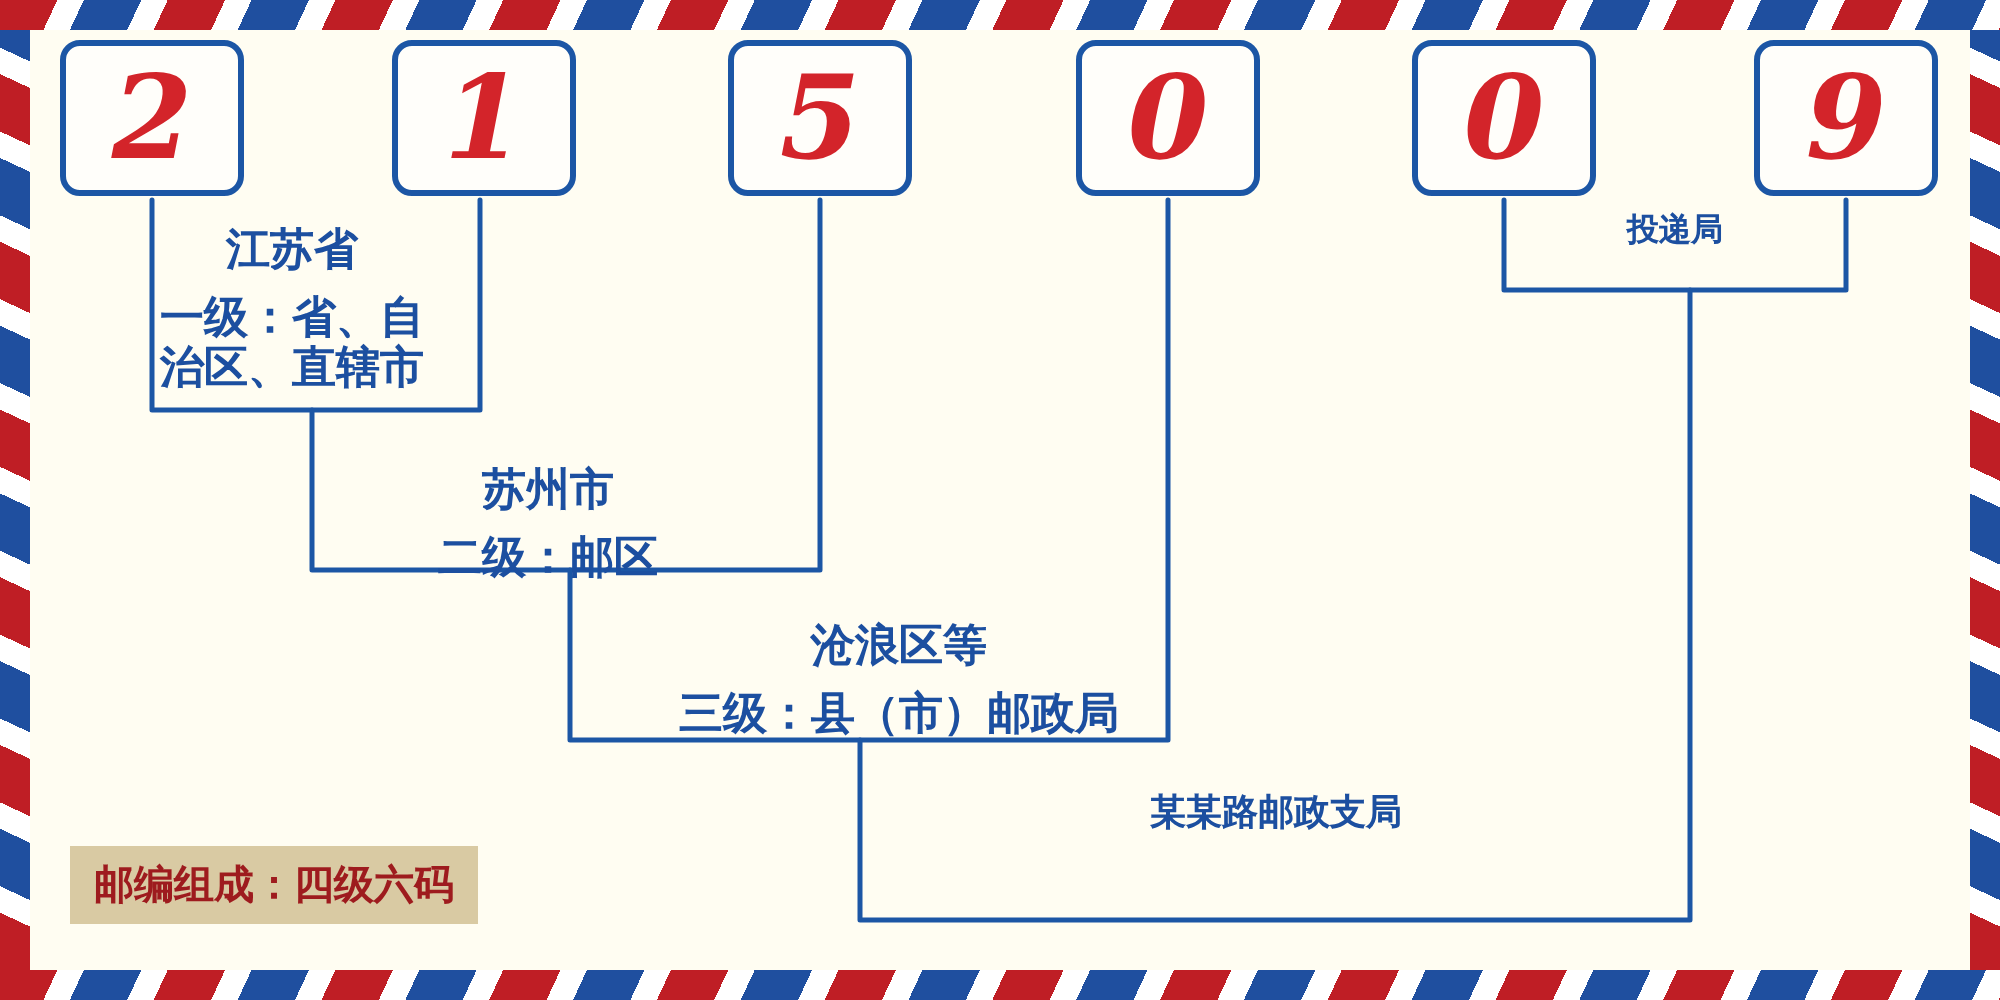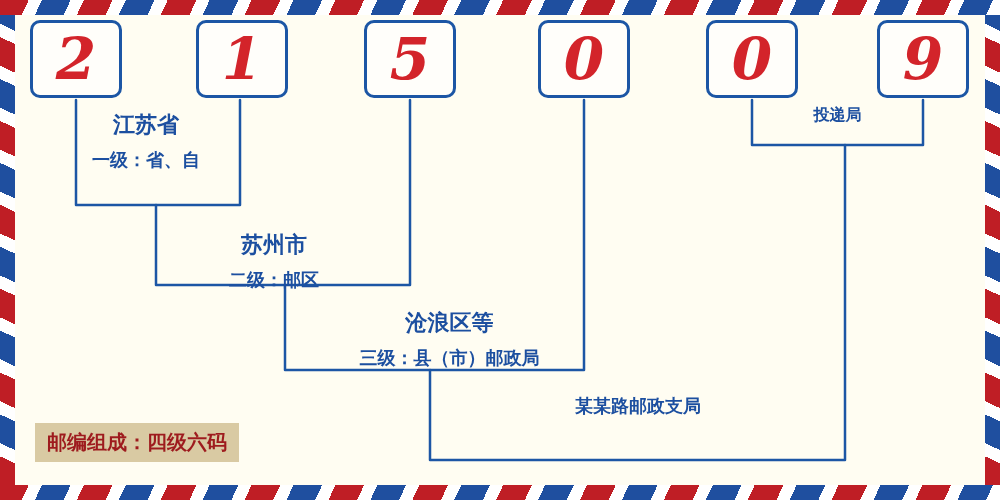--- a/index.html
+++ b/index.html
@@ -75,21 +75,21 @@
   }
 
   
   .label {
     position: absolute;
     color: #1c4fa0;
     text-align: center;
     font-weight: bold;
   }
   .label .name { font-size: 22px; margin-bottom: 7px; }
-  .label .desc { font-size: 18px; line-height: 25px; }
+  .label .desc { font-size: 22px; line-height: 25px; }
   .label-l1 { left: 78px;  top: 110px; width: 136px; }
   .label-l2 { left: 158px; top: 230px; width: 232px; }
   .label-l3 { left: 288px; top: 308px; width: 323px; }
   .label-l4 { left: 433px; top: 394px; width: 410px; }
   .label-l4 .name { font-size: 18px; margin-bottom: 15px; }
   .label-delivery { left: 754px; top: 105px; width: 167px; }
   .label-delivery .name { font-size: 16px; margin-bottom: 0; }
 
   
   .note {
@@ -137,20 +137,21 @@
   <div class="digit-box" style="left:706px">
     <span class="digit">0</span>
   </div>
   <div class="digit-box" style="left:877px">
     <span class="digit">9</span>
   </div>
 
   <div class="label label-l1">
     <div class="name">江苏省</div>
     <div class="desc">一级：省、自</div>
+    <div class="desc">治区、直辖市</div>
   </div>
 
   <div class="label label-l2">
     <div class="name">苏州市</div>
     <div class="desc">二级：邮区</div>
   </div>
 
   <div class="label label-l3">
     <div class="name">沧浪区等</div>
     <div class="desc">三级：县（市）邮政局</div>

